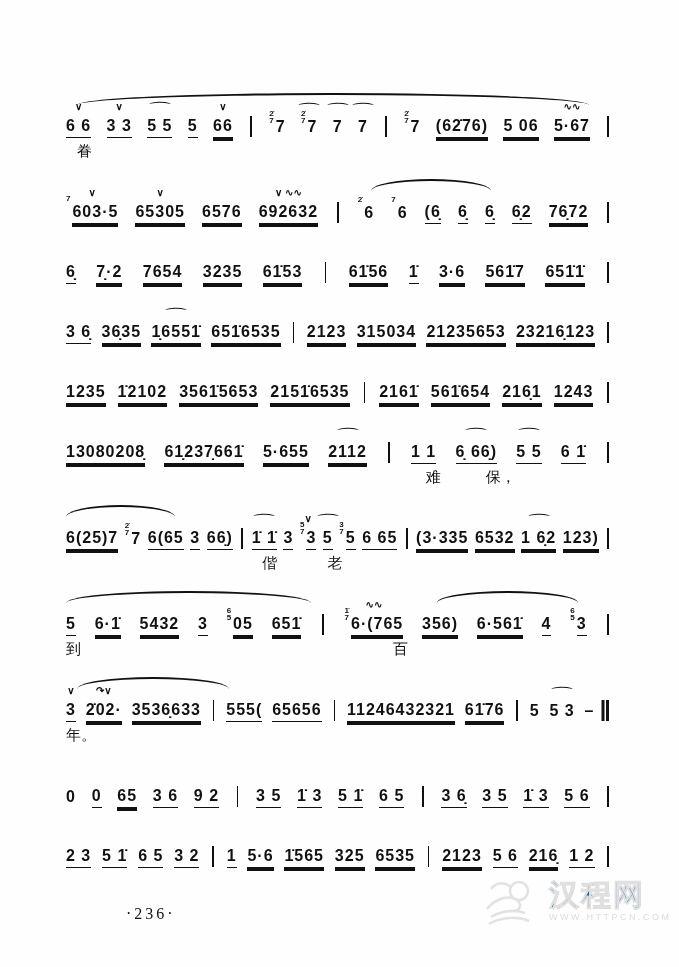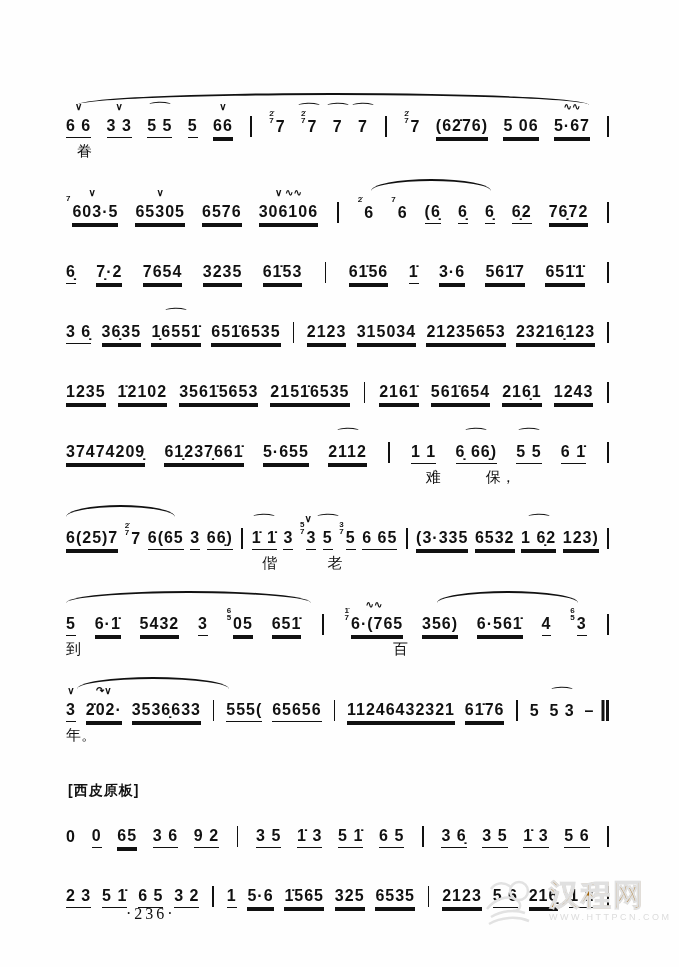--- a/index.html
+++ b/index.html
@@ -46,21 +46,21 @@
     font-family:"Liberation Serif", serif;letter-spacing:3px;
   }
   .watermark{
     position:absolute;right:8px;bottom:18px;width:190px;height:80px;
     color:#e4e4e4;user-select:none;
   }
   .wm-row{display:flex;align-items:center;}
   .wm-logo{flex:0 0 64px;height:64px;}
   .wm-text{margin-left:4px;}
   .wm-brand{
-    font-size:30px;font-weight:bold;color:#a16207;
+    font-size:30px;font-weight:bold;color:#0369a1;
     -webkit-text-stroke:1px #e0e0e0;letter-spacing:2px;line-height:1;
   }
   .wm-url{font-size:9px;color:#dcdcdc;letter-spacing:2.5px;margin-top:2px;}
 </style>
 </head>
 <body>
 
 <div class="page">
 
   <div class="score-wrap">
@@ -147,21 +147,21 @@
             </span>
             <span class="tok">
               <span class="top">∨</span>
               <span class="num u2">65305</span>
             </span>
             <span class="tok">
               <span class="num u2">6576</span>
             </span>
             <span class="tok">
               <span class="top">∨ ∿∿</span>
-              <span class="num u2">306106</span>
+              <span class="num u2">692632</span>
             </span>
             <div class="barline"></div>
             <span class="tok">
               <span class="grace">
                 <span>2̇</span>
               </span>
               <span class="num">6</span>
             </span>
             <span class="tok">
               <span class="grace">
@@ -280,21 +280,21 @@
             </span>
             <span class="tok">
               <span class="num u2">1243</span>
             </span>
             <div class="barline"></div>
           </div>
         </div>
         <div class="line-block">
           <div class="mline">
             <span class="tok">
-              <span class="num u2">37474209̣</span>
+              <span class="num u2">13080208̣</span>
             </span>
             <span class="tok">
               <span class="num u2">61̣237̣661̇</span>
             </span>
             <span class="tok">
               <span class="num u2">5·655</span>
             </span>
             <span class="tok">
               <span class="top arc">⌒</span>
               <span class="num u2">2112</span>
@@ -492,21 +492,20 @@
               <span class="num">–</span>
             </span>
             <div class="barline final"></div>
           </div>
           <div class="lyr-row">
             <span class="lyr" style="left: 0%;">年。</span>
           </div>
         </div>
       </div>
 
-    <div class="section-label">[西皮原板]</div>
 
     <div id="score-xipi">
         <div class="line-block">
           <div class="mline">
             <span class="tok">
               <span class="num">0</span>
             </span>
             <span class="tok">
               <span class="num u1">0</span>
             </span>

